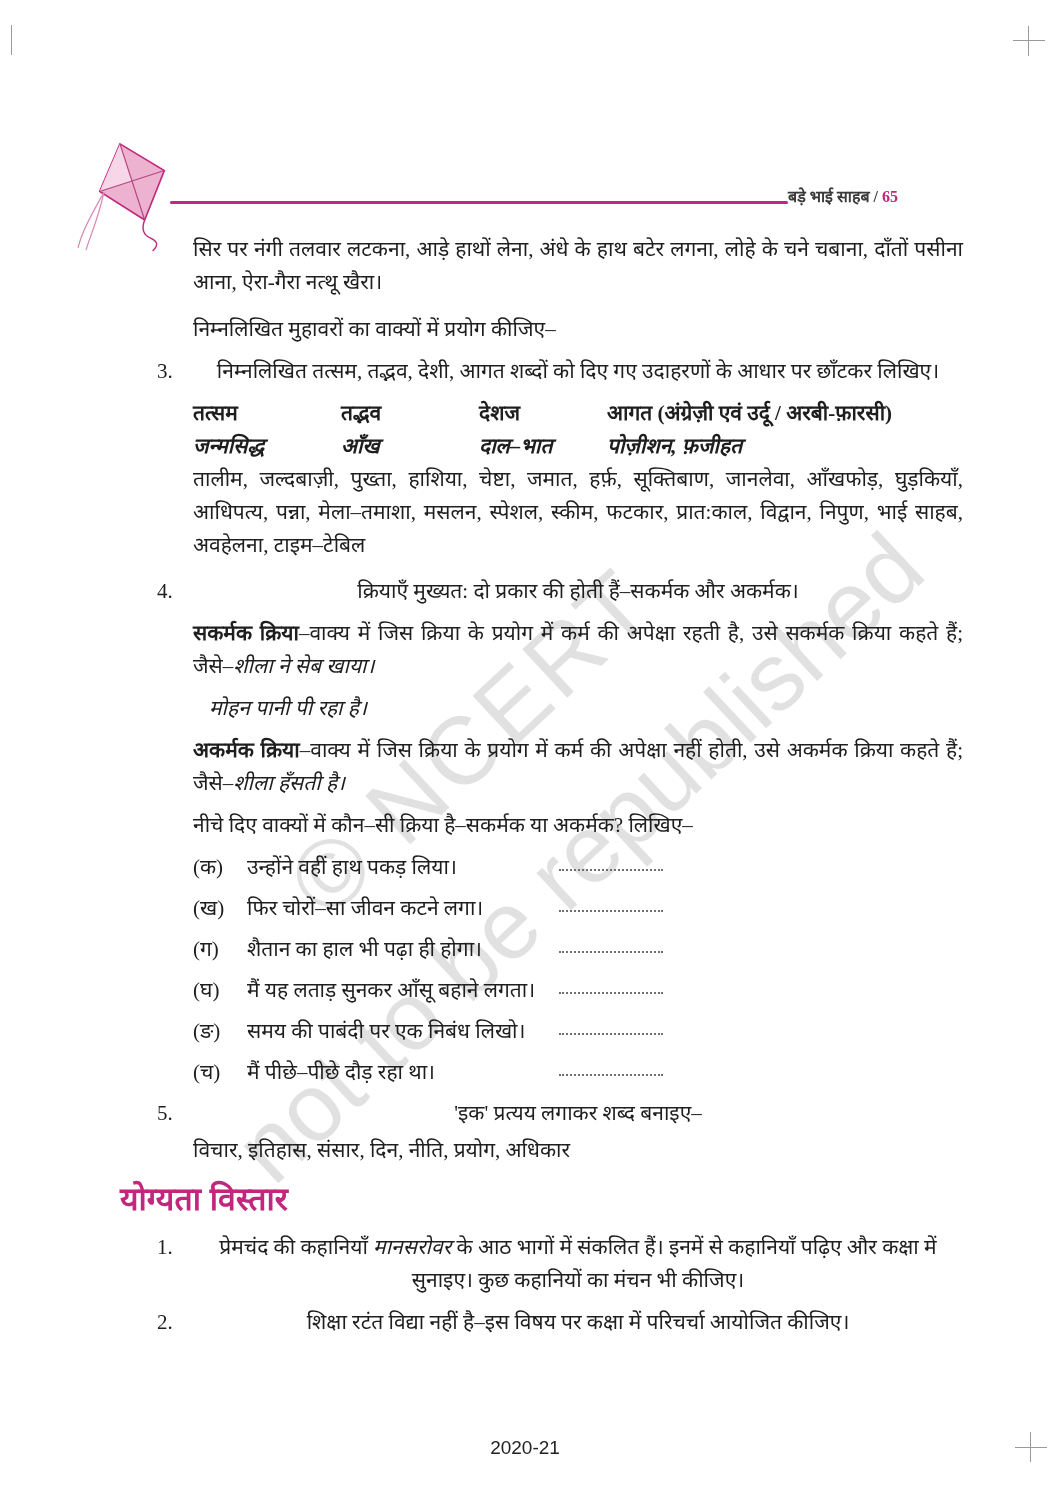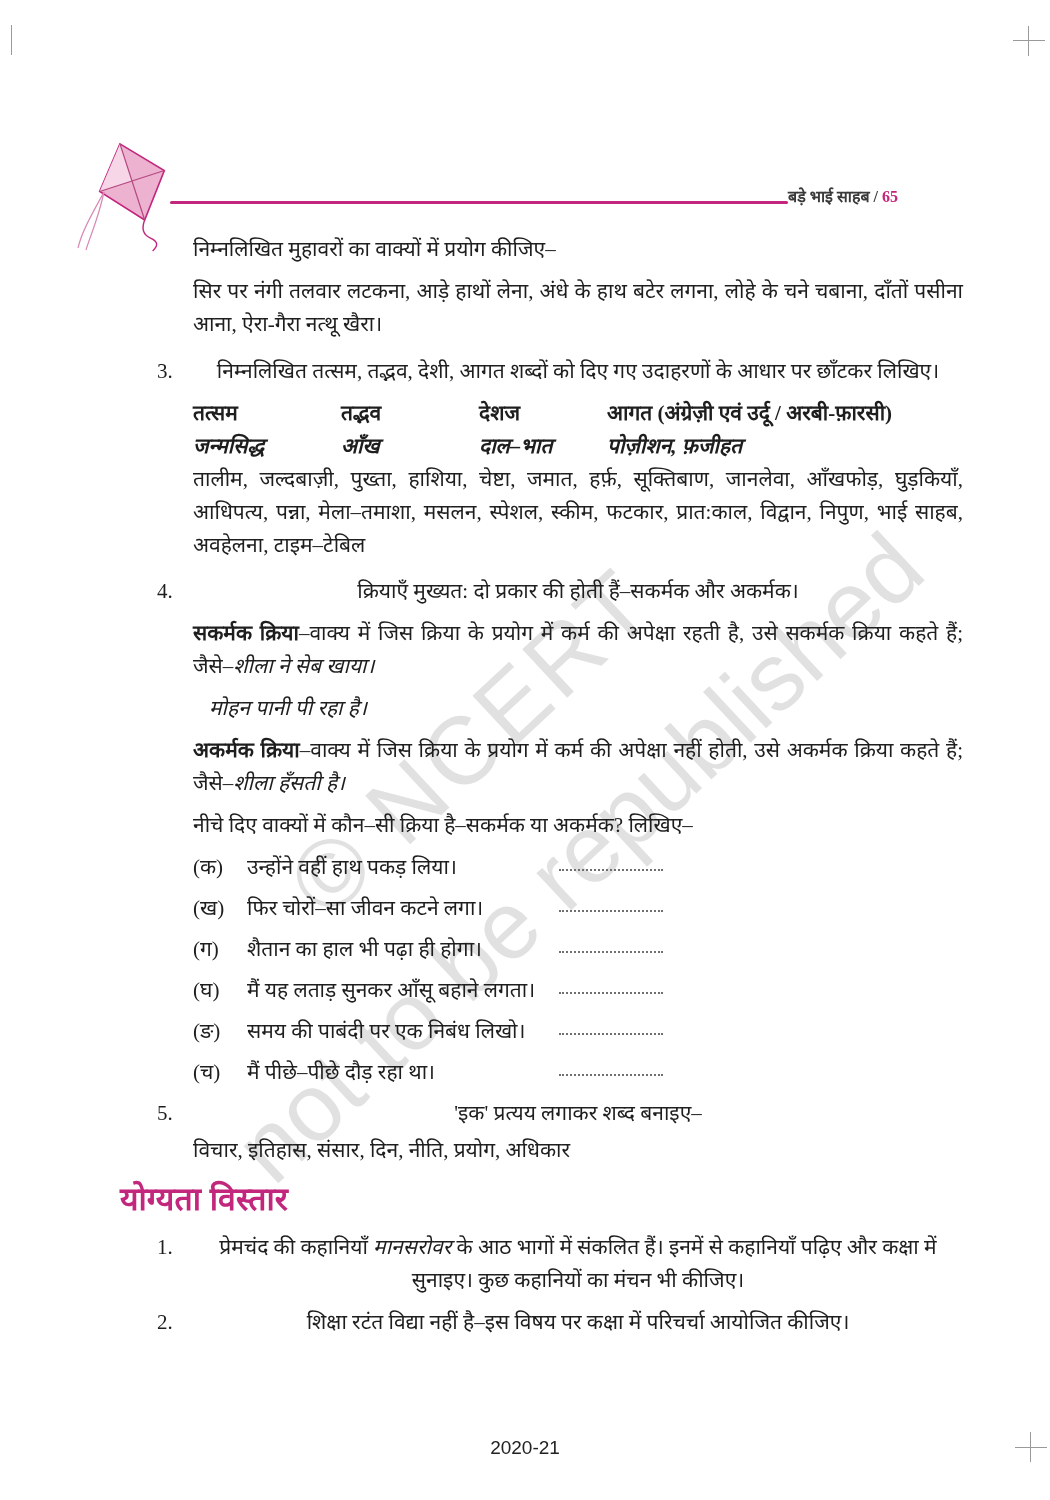--- a/index.html
+++ b/index.html
@@ -88,22 +88,22 @@
   <span>बड़े भाई साहब</span><span> / </span><span class="pg">65</span>
 </div>
 
 <div class="watermark">
   <div class="l1">© NCERT</div>
   <div class="l2">not to be republished</div>
 </div>
 
 <div class="content">
 
+  <p class="para just" style="margin-bottom:14px;">सिर पर नंगी तलवार लटकना, आड़े हाथों लेना, अंधे के हाथ बटेर लगना, लोहे के चने चबाना, दाँतों पसीना आना, ऐरा-गैरा नत्थू खैरा।</p>
   <p class="para">निम्नलिखित मुहावरों का वाक्यों में प्रयोग कीजिए–</p>
-  <p class="para just" style="margin-bottom:14px;">सिर पर नंगी तलवार लटकना, आड़े हाथों लेना, अंधे के हाथ बटेर लगना, लोहे के चने चबाना, दाँतों पसीना आना, ऐरा-गैरा नत्थू खैरा।</p>
 
   <div class="qitem">
     <span class="qnum">3.</span>
     <span class="qbody just">निम्नलिखित तत्सम, तद्भव, देशी, आगत शब्दों को दिए गए उदाहरणों के आधार पर छाँटकर लिखिए।</span>
   </div>
 
   <div class="sort-table">
     <span class="hdr">तत्सम</span>
     <span class="hdr">तद्भव</span>
     <span class="hdr">देशज</span>

